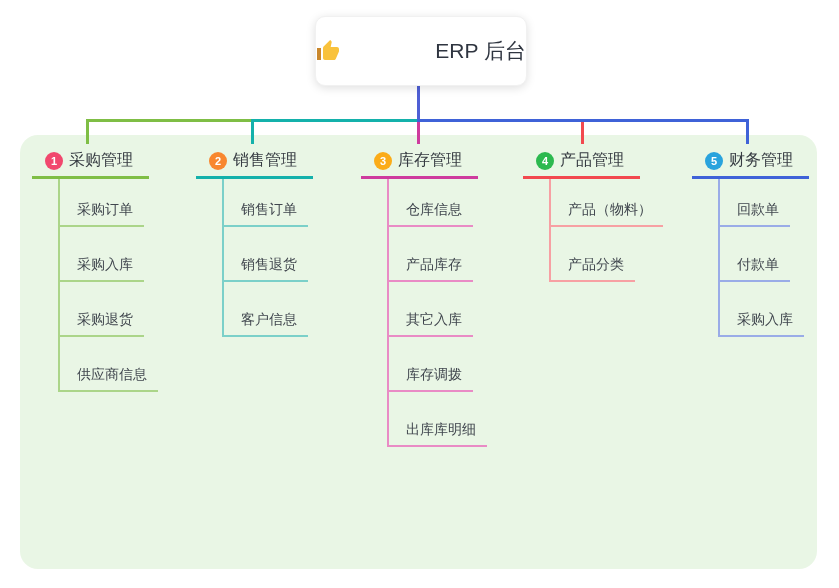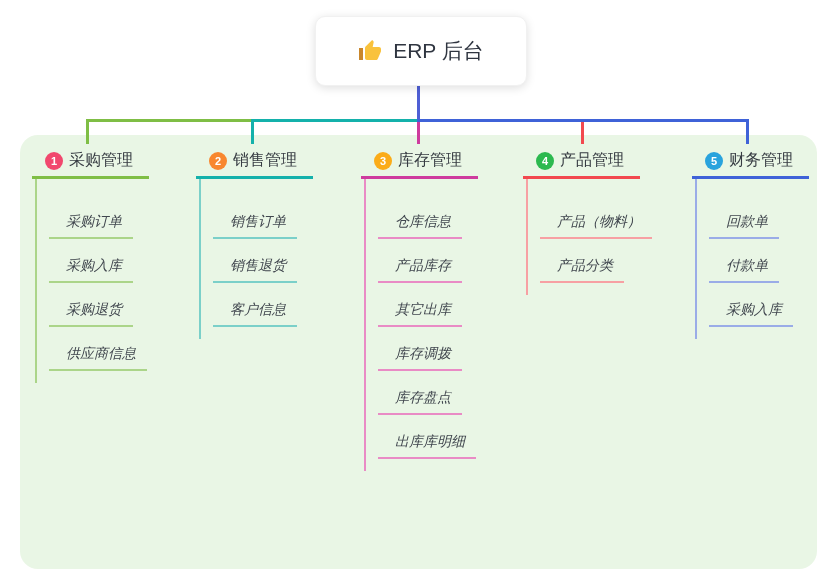--- a/index.html
+++ b/index.html
@@ -11,21 +11,21 @@
   
   .panel {
     position:absolute; left:20px; top:135px; width:797px; height:434px;
     border-radius:18px; background:var(--c,#e9f6e5);
   }
   
   .root-card {
     position:absolute; left:315px; top:16px; width:210px; height:68px;
     background:#ffffff; border:1px solid #f1f1f1; border-radius:10px;
     box-shadow:0 2px 10px rgba(0,0,0,.13);
-    display:flex; align-items:center; justify-content:center; gap:11px;
+    display:flex; align-items:center; justify-content:space-between; gap:11px;
     font-size:21px; font-weight:500; color:#2f3540; z-index:3;
   }
   .thumb { display:inline-flex; width:24px; height:24px; }
   
   .conn { position:absolute; background:var(--c,#888); z-index:1; }
   .stem  { left:417px; top:84px;  width:3px;  height:38px; }
   .drop1 { left:86px;  top:119px; width:3px;  height:25px; }
   .drop2 { left:251px; top:119px; width:3px;  height:25px; }
   .drop3 { left:417px; top:119px; width:3px;  height:25px; }
   .drop4 { left:581px; top:119px; width:3px;  height:25px; }
@@ -42,25 +42,25 @@
     border-bottom:3px solid var(--main,#888);
     font-size:16px; font-weight:500; color:#363b42; cursor:pointer;
   }
   .badge {
     width:18px; height:18px; margin-left:13px; margin-right:6px;
     border-radius:50%; background:var(--badge,#888);
     color:#ffffff; font-size:11px; font-weight:bold;
     display:inline-flex; align-items:center; justify-content:center; flex:0 0 auto;
   }
   .children {
-    list-style:none; margin:0 0 0 3px; padding:12px;
-    border-left:2px solid var(--light,#bbb); width:fit-content;font-style:italic;
+    list-style:none; margin:0 0 0 26px; padding:0;
+    border-left:2px solid var(--light,#bbb); width:fit-content;
   }
   .children li {
-    box-sizing:border-box; height:44px; width:fit-content;
+    box-sizing:border-box; height:55px; width:fit-content;
     display:flex; align-items:flex-end; white-space:nowrap;
     padding:0 11px 6px 17px;
     border-bottom:2px solid var(--light,#bbb);
     font-size:14px; color:#40464e; cursor:pointer;
   }
   .children li:first-child { height:48px; }
 </style>
 </head>
 <body>
 
@@ -114,23 +114,22 @@
   </div>
 
   <div class="branch b3" style="--main: #ce3b9e; --light: #e98bc5; --badge: #fbac18;">
     <div class="branch-title">
       <span class="badge">3</span>
       <span>库存管理</span>
     </div>
     <ul class="children">
         <li>仓库信息</li>
         <li>产品库存</li>
-        <li>其它出库</li>
+        <li>其它入库</li>
         <li>库存调拨</li>
-        <li>库存盘点</li>
         <li>出库库明细</li>
       </ul>
   </div>
 
   <div class="branch b4" style="--main: #f2494f; --light: #f7a0a3; --badge: #2cb94f;">
     <div class="branch-title">
       <span class="badge">4</span>
       <span>产品管理</span>
     </div>
     <ul class="children">

